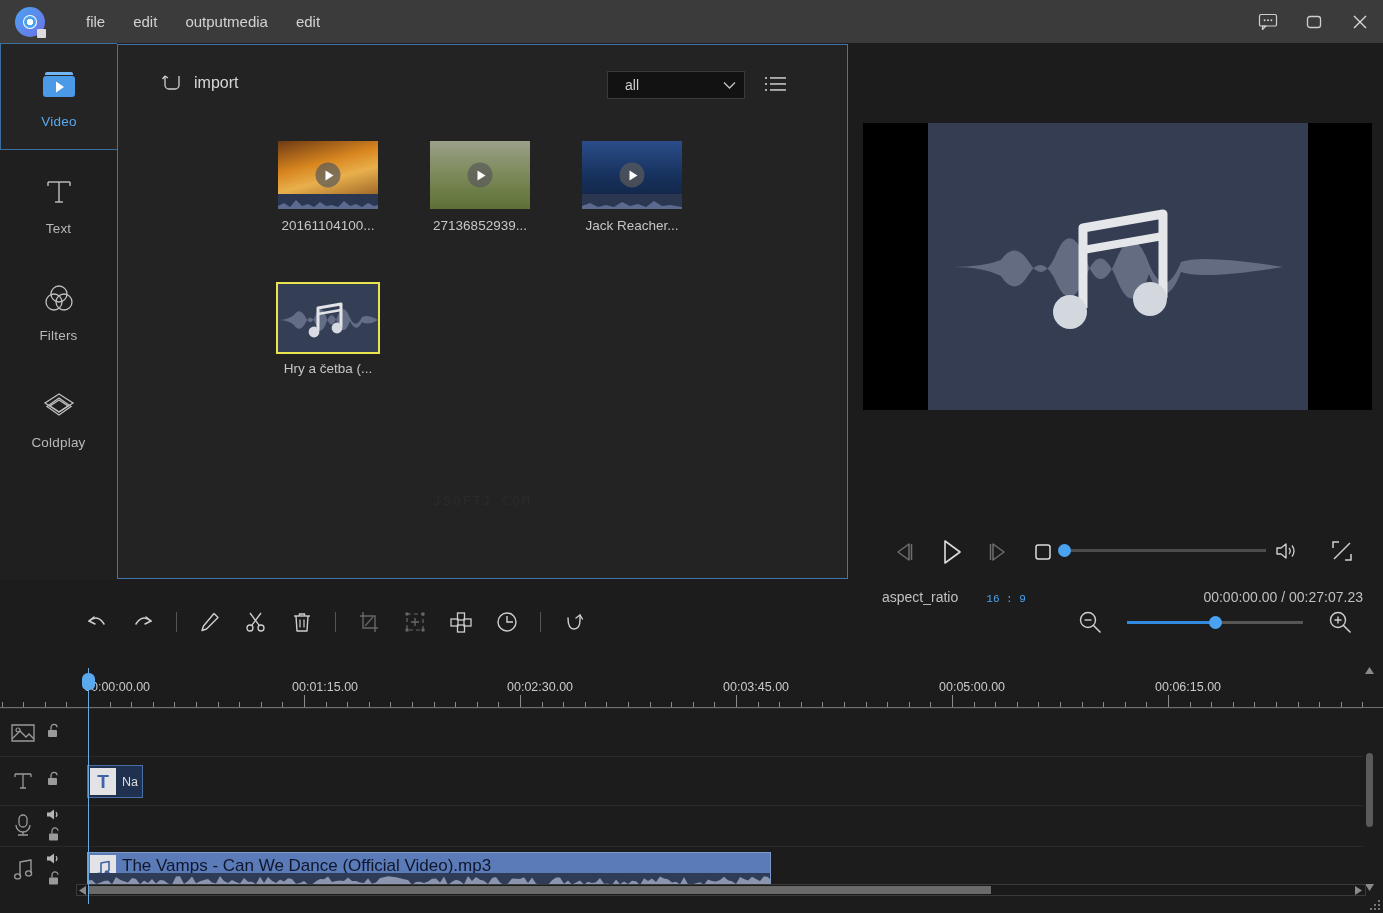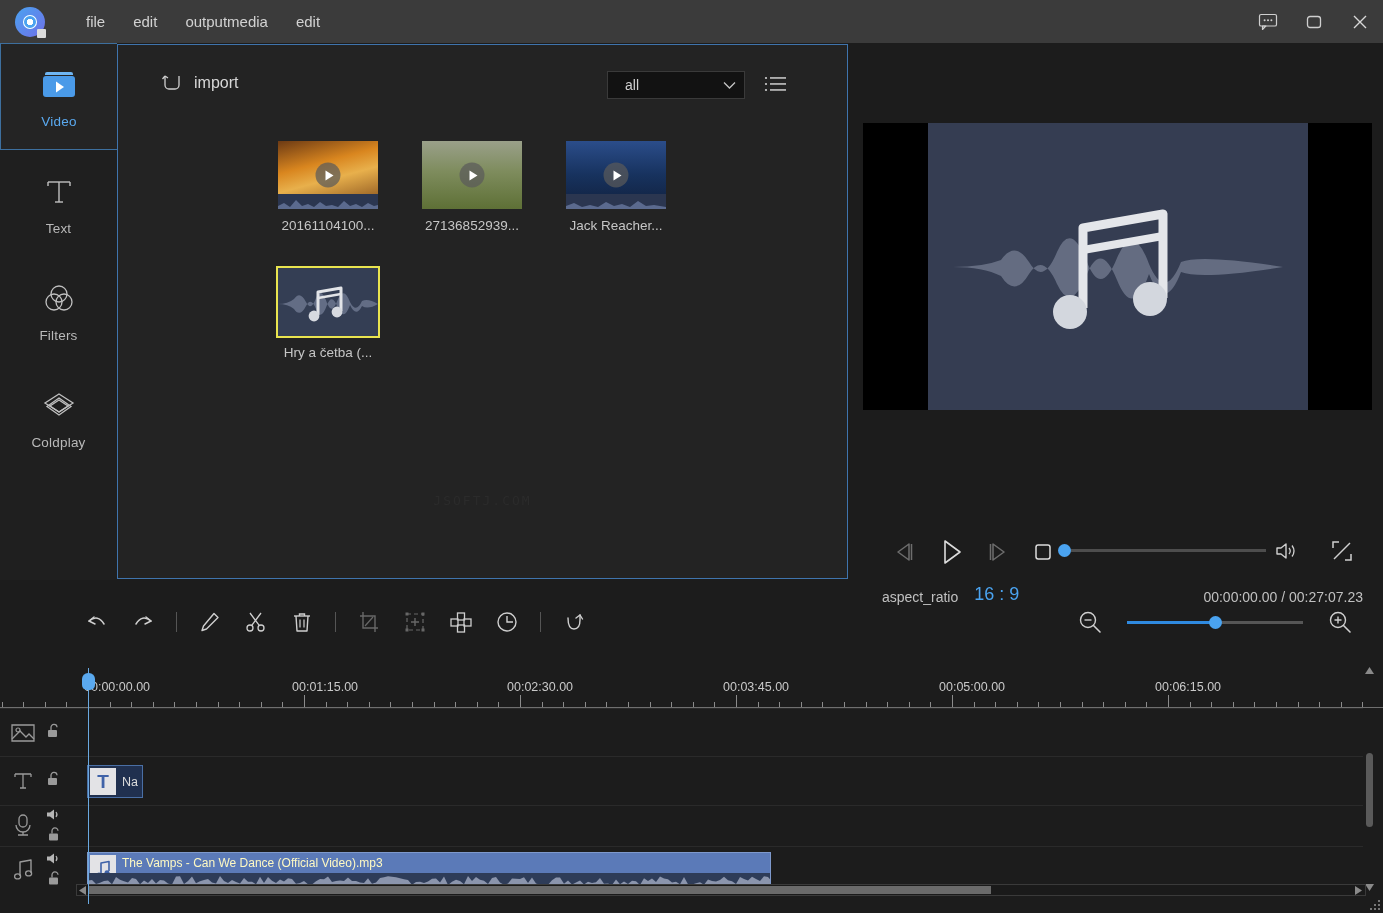--- a/index.html
+++ b/index.html
@@ -77,21 +77,21 @@
     position: absolute; right: 102px; top: 26px; width: 138px; height: 28px;
     background: #121212; border: 1px solid #3a3a3a;
     display: flex; align-items: center; justify-content: space-between;
     padding: 0 8px 0 17px; font-size: 14px; color: #d0d0d0; cursor: default;
   }
   .list-toggle { position: absolute; right: 56px; top: 24px; width: 30px; height: 30px; cursor: default;
                  display:flex; align-items:center; justify-content:center;}
 
   .media-grid {
     position: absolute; left: 140px; top: 96px; width: 700px;
-    display: flex; flex-wrap: wrap; gap: 4px;
+    display: flex; flex-wrap: wrap; gap: 12px;
   }
   .media-item { width: 140px; margin-bottom: 27px; cursor: default; }
   .thumb-wrap {
     width: 100px; height: 68px; position: relative; margin: 0 auto;
     background: #343e54; overflow: hidden;
   }
   .media-item.selected .thumb-wrap { outline: 2px solid #e9e44f; outline-offset: 0; }
   .media-name {
     margin-top: 9px; font-size: 13.5px; color: #c6c6c6; text-align: center;
     white-space: nowrap; overflow: hidden;
@@ -147,21 +147,21 @@
   .seek-knob {
     position: absolute; left: 209px; top: 501px; width: 13px; height: 13px; border-radius: 50%;
     background: #4aa3f0; cursor: default;
   }
   .ctrl-right { position: absolute; right: 18px; top: 488px; display: flex; align-items: center; gap: 10px; }
   .meta-row {
     position: absolute; left: 0; top: 536px; width: 534px; height: 26px;
     display: flex; align-items: flex-end; padding: 0 20px 0 33px;
   }
   .meta-label { font-size: 14px; color: #c0c0c0; }
-  .meta-ratio { font-size: 18px; color: #4aa3f0; margin-left: 16px; }
+  .meta-ratio { font-size: 11px; color: #4aa3f0; margin-left: 28px; font-family: Liberation Mono, monospace; }
   .meta-time { margin-left: auto; font-size: 14px; color: #c0c0c0; }
 
   
   .edit-toolbar {
     position: absolute; left: 0; top: 596px; width: 1383px; height: 52px;
     display: flex; align-items: center;
   }
   .tool { width: 46px; height: 44px; display:flex; align-items:center; justify-content:center; cursor: default; }
   .tool.dim { opacity: .42; }
   .tool-sep { width: 1px; height: 20px; background: #555; margin: 0 10px; }
@@ -212,21 +212,21 @@
 
   .clip-audio {
     position: absolute; left: 7px; top: 5px; height: 36px; width: 684px;
     background: #5b7ab8; border: 1px solid #7e99cc; overflow: hidden;
   }
   .clip-audio .abox {
     position: absolute; left: 2px; top: 2px; width: 26px; height: 30px; background: #e3e3e6;
     display: flex; align-items: center; justify-content: center;
   }
   .clip-audio .alabel {
-    position: absolute; left: 34px; top: 3px; font-size: 12px; color: #fef9c3; white-space: nowrap;
+    position: absolute; left: 34px; top: 3px; font-size: 17px; color: #0f172a; white-space: nowrap;
   }
   .clip-audio .awave { position: absolute; left: 0; bottom: 0; width: 100%; height: 14px; background: #2e3c58; }
 
   
   .v-scroll { position: absolute; right: 8px; top: 665px; width: 11px; height: 228px; }
   .v-arrow { position: absolute; left: 0; width: 11px; height: 11px; display:flex;align-items:center;justify-content:center;}
   .v-thumb { position: absolute; left: 2px; top: 88px; width: 7px; height: 74px; background: #5a5a5a; border-radius: 4px; }
   .h-scroll {
     position: absolute; left: 76px; top: 884px; width: 1290px; height: 12px;
     border: 1px solid #3a3a3a; background: #1a1a1a; display: flex; align-items: center;

